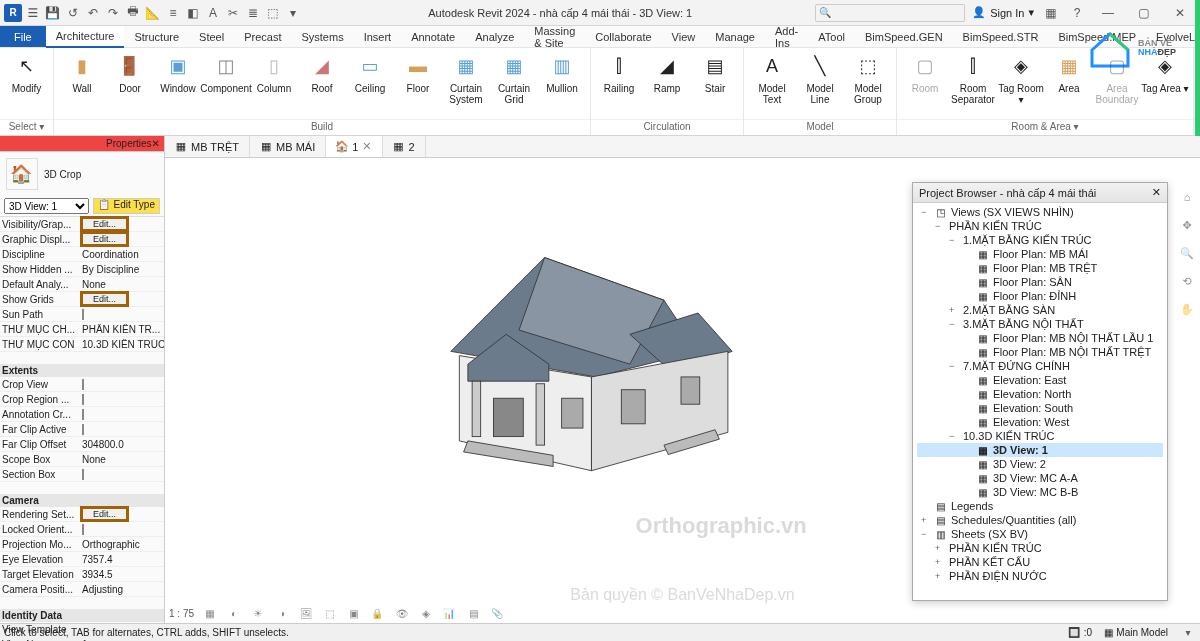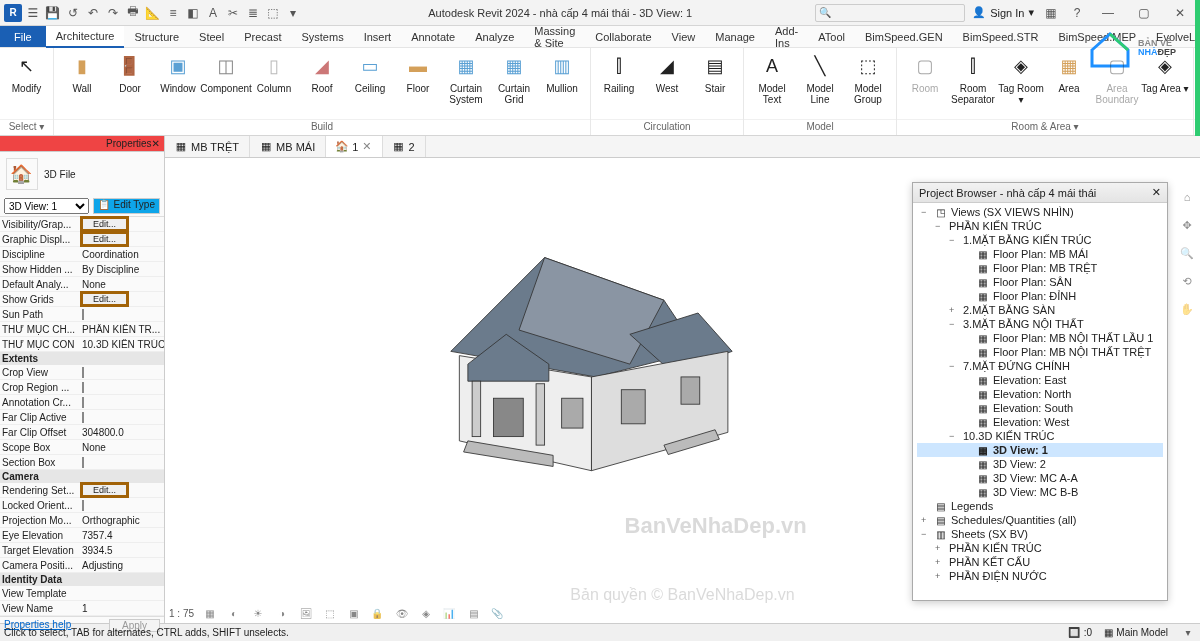--- a/index.html
+++ b/index.html
@@ -28,24 +28,24 @@
   .workspace { display:flex; height: calc(100vh - 26px - 22px - 88px - 18px); }
   .props-panel { width:165px; border-right:1px solid #ccc; background:#fafafa; display:flex; flex-direction:column; font-size:10px;}
   .props-head { background:#ef4444; border-bottom:1px solid #ccc; padding:2px 4px; display:flex; justify-content:flex-end; align-items:center;}
   .props-type { padding:6px; display:flex; align-items:center; gap:6px;}
   .props-type .home-ic{ width:32px;height:32px; border:1px solid #ddd; display:flex;align-items:center;justify-content:center;font-size:18px;}
   .prop-row { display:flex; border-bottom:1px solid #eee; height:15px; align-items:center;}
   .prop-row .k{ width:80px; padding-left:2px; overflow:hidden; white-space:nowrap; text-overflow:ellipsis;}
   .prop-row .v{ flex:1; padding-left:2px; overflow:hidden; white-space:nowrap;}
   .prop-row .btn{ background:#f0f0f0; border:3px solid #a16207; font-size:9px; padding:0 10px; margin-right:2px; cursor:pointer;}
   .prop-row .chk{ width:11px;height:11px; border:1px solid #888;}
-  .prop-group{ background:#e6e6e6; font-weight:bold; padding:1px 2px; font-size:10px;}
+  .prop-group{ background:#e6e6e6; font-weight:bold; padding:1px 2px; font-size:10px;margin-top:12px;}
   .edit-type-row{ display:flex; padding:2px 4px; gap:4px; border-bottom:1px solid #ddd;}
   .edit-type-row select{ flex:1; font-size:10px; height:16px;}
-  .edit-type-row .et-btn{ border:1px solid #ccc; padding:0 4px; font-size:10px; background:#0ea5e9; cursor:pointer;}
+  .edit-type-row .et-btn{ border:1px solid #ccc; padding:0 4px; font-size:10px; background:#fde047; cursor:pointer;}
   .props-foot{ margin-top:auto; display:flex; justify-content:space-between; padding:2px 4px; border-top:1px solid #ddd;}
   .props-foot a{ color:#0066cc; text-decoration:underline; cursor:pointer;}
   .props-foot .apply{ border:1px solid #ccc; padding:0 12px; background:#f4f4f4; color:#999;}
   .canvas-area{ flex:1; display:flex; flex-direction:column; position:relative;}
   .view-tabs{ height:22px; background:#f5f5f5; border-bottom:1px solid #ccc; display:flex; align-items:stretch;}
   .vtab{ display:flex; align-items:center; padding:0 10px; gap:4px; border-right:1px solid #ddd; cursor:pointer; font-size:11px;}
   .vtab.active{ background:#fff;}
   .vtab .vi{width:12px;height:12px; display:inline-flex;align-items:center;justify-content:center;}
   .vtab .x{ color:#888; cursor:pointer;}
   .canvas{ flex:1; background:#fff; position:relative; overflow:hidden;}
@@ -206,21 +206,21 @@
     <div class="rgroup-label">Build</div>
   </div>
   <div class="rgroup">
     <div class="rgroup-body">
       <div class="rbig">
           <span class="ic">⫿</span>
           <span>Railing</span>
         </div>
       <div class="rbig">
           <span class="ic">◢</span>
-          <span>West</span>
+          <span>Ramp</span>
         </div>
       <div class="rbig">
           <span class="ic">▤</span>
           <span>Stair</span>
         </div>
     </div>
     <div class="rgroup-label">Circulation</div>
   </div>
   <div class="rgroup">
     <div class="rgroup-body">
@@ -280,21 +280,21 @@
 
 <div class="workspace">
 
   <div class="props-panel">
     <div class="props-head">
       <span>Properties</span>
         <span style="cursor:pointer;">✕</span>
     </div>
     <div class="props-type">
       <span class="home-ic">🏠</span>
-      <span>3D File</span>
+      <span>3D Crop</span>
     </div>
     <div class="edit-type-row">
       <select><option>3D View: 1</option></select>
       <span class="et-btn">📋 <span>Edit Type</span></span>
     </div>
     <div id="props-rows">
         <div class="prop-row">
           <span class="k">Visibility/Grap...</span>
           <span class="btn">Edit...</span>
         </div>
@@ -455,21 +455,21 @@
 
           <rect x="100" y="195" width="35" height="45" fill="#888"></rect>
           <rect x="180" y="195" width="25" height="35" fill="#aaa"></rect>
           <rect x="250" y="185" width="28" height="40" fill="#aaa"></rect>
           <rect x="320" y="170" width="22" height="32" fill="#aaa"></rect>
 
           <path d="M70 245 L170 262 L170 275 L65 258 Z" fill="#bbb"></path>
           <path d="M300 250 L360 232 L365 243 L305 261 Z" fill="#bbb"></path>
         </g>
       </svg>
-      <div class="watermark1">BanVeNhaDep.vn</div>
+      <div class="watermark1">Orthographic.vn</div>
       <div class="watermark2">Bản quyền © BanVeNhaDep.vn</div>
 
       <div class="view-controls-bottom">
         <span>1 : 75</span>
         <span class="vc-ic">▦</span>
         <span class="vc-ic">◐</span>
         <span class="vc-ic">☀</span>
         <span class="vc-ic">◑</span>
         <span class="vc-ic">🖼</span>
         <span class="vc-ic">⬚</span>

